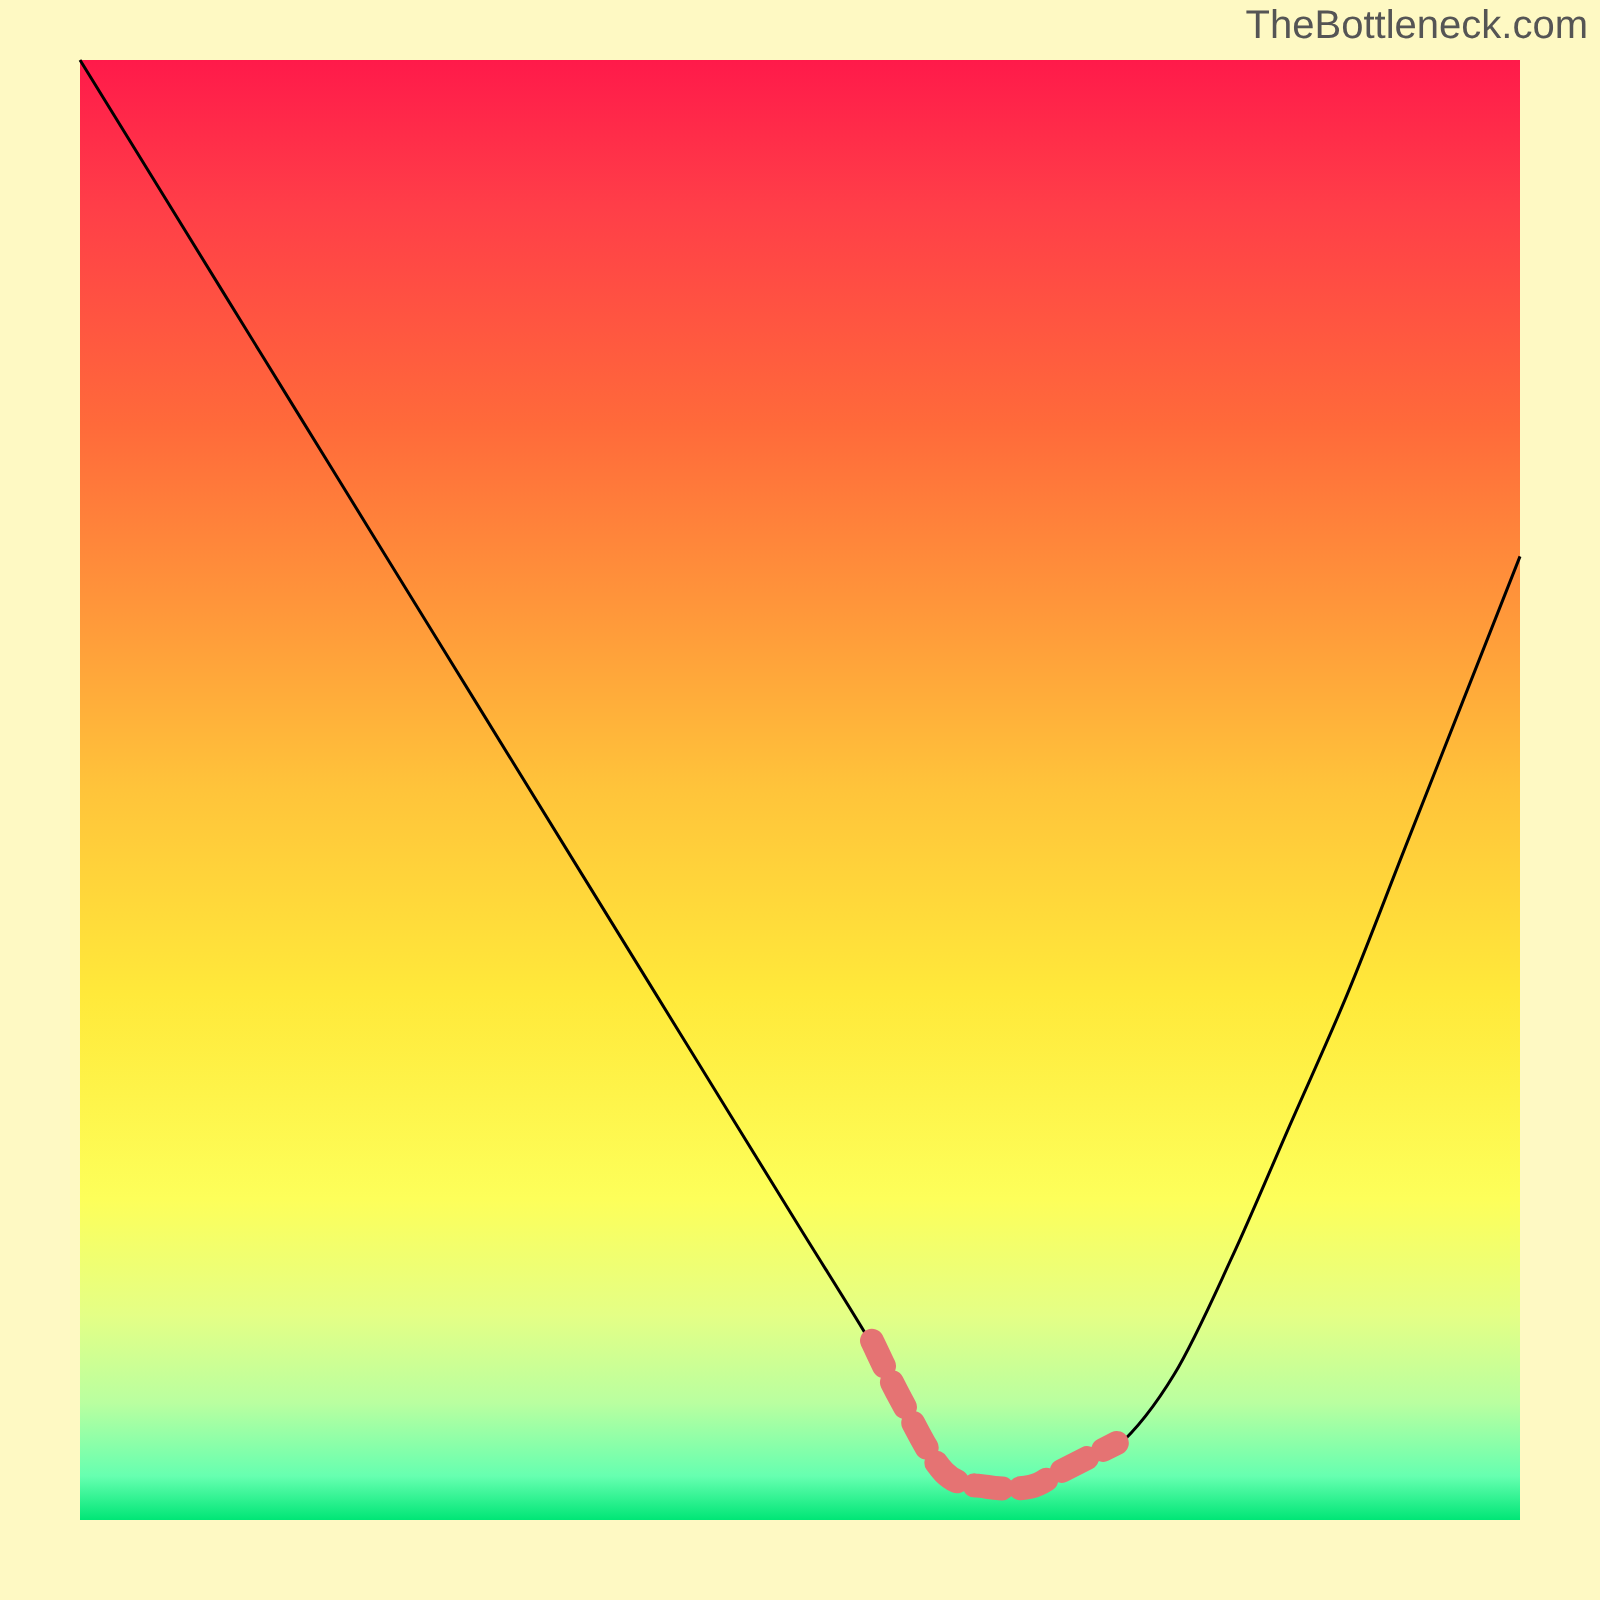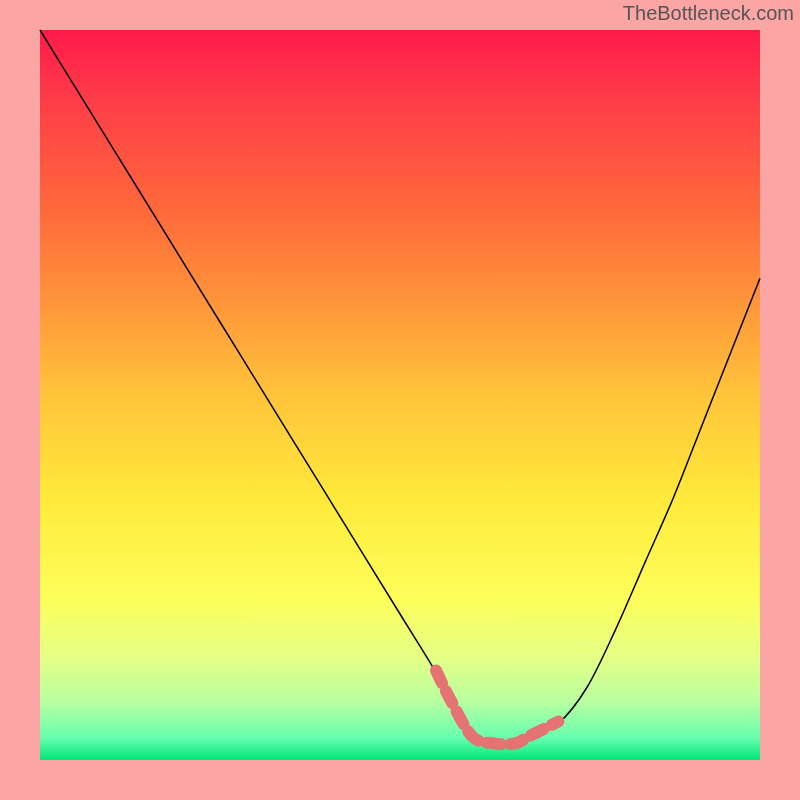--- a/index.html
+++ b/index.html
@@ -8,21 +8,21 @@
     width: 800px;
     height: 800px;
     overflow: hidden;
     background: #000;
     font-family: Arial, Helvetica, sans-serif;
   }
   .frame {
     position: relative;
     width: 800px;
     height: 800px;
-    background: #fca5a5;
+    background: #fef9c3;
   }
   .watermark {
     position: absolute;
     top: 2px;
     right: 6px;
     color: #555;
     font-size: 20px;
     font-weight: 500;
     z-index: 5;
   }

